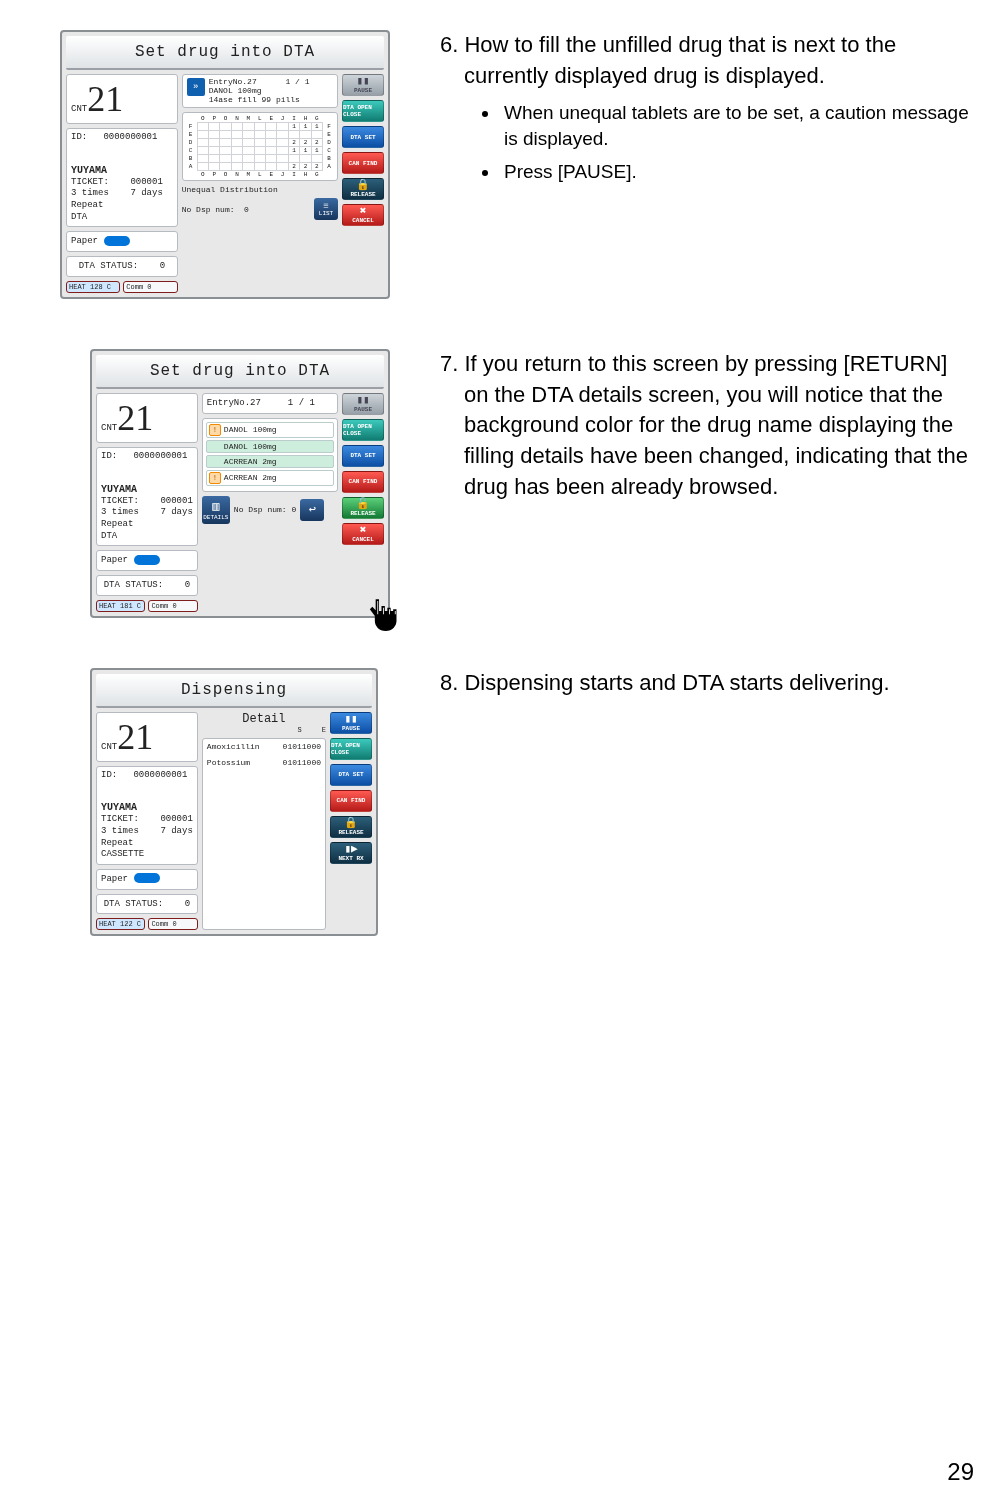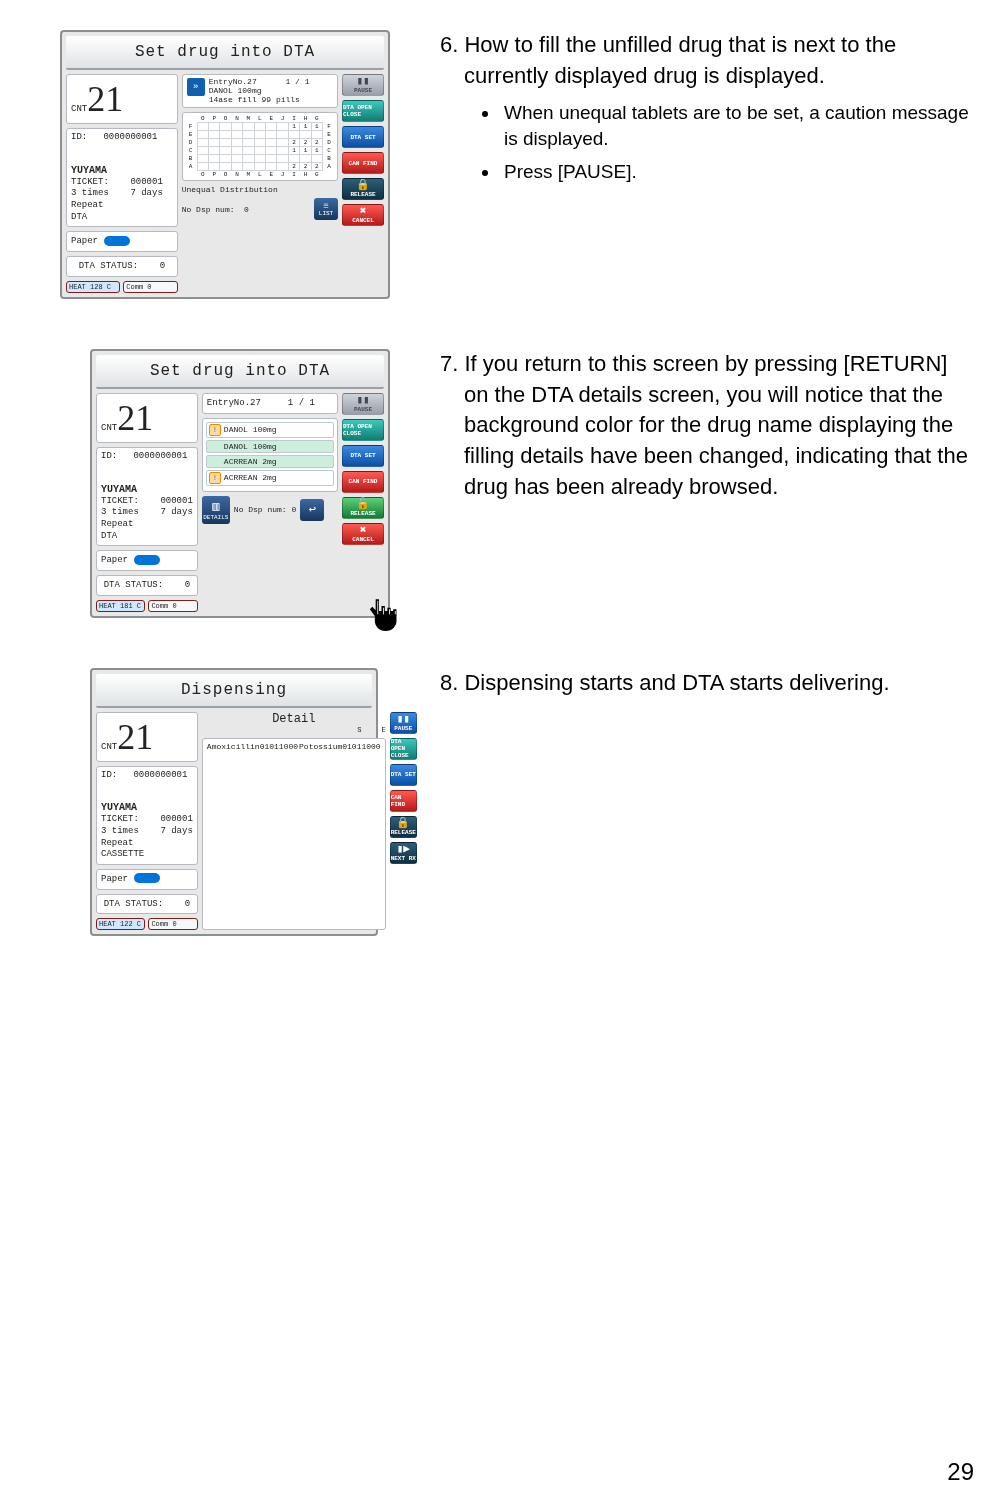--- a/index.html
+++ b/index.html
@@ -455,21 +455,21 @@
           </div>
 
           <div class="ss-right">
             <div>
               <div class="detail-hdr">Detail</div>
               <div class="detail-cols">
                 <span>S</span>
                 <span>E</span>
               </div>
             </div>
-            <div class="panel blank-fill" style="display:flex;flex-direction:row;gap:1px;">
+            <div class="panel blank-fill" style="display:flex;flex-direction:column;gap:7px;">
               <div class="detail-line">
                 <span class="detail-left">Amoxicillin</span>
                 <span class="detail-right">01011000</span>
               </div>
               <div class="detail-line">
                 <span class="detail-left">Potossium</span>
                 <span class="detail-right">01011000</span>
               </div>
             </div>
           </div>

